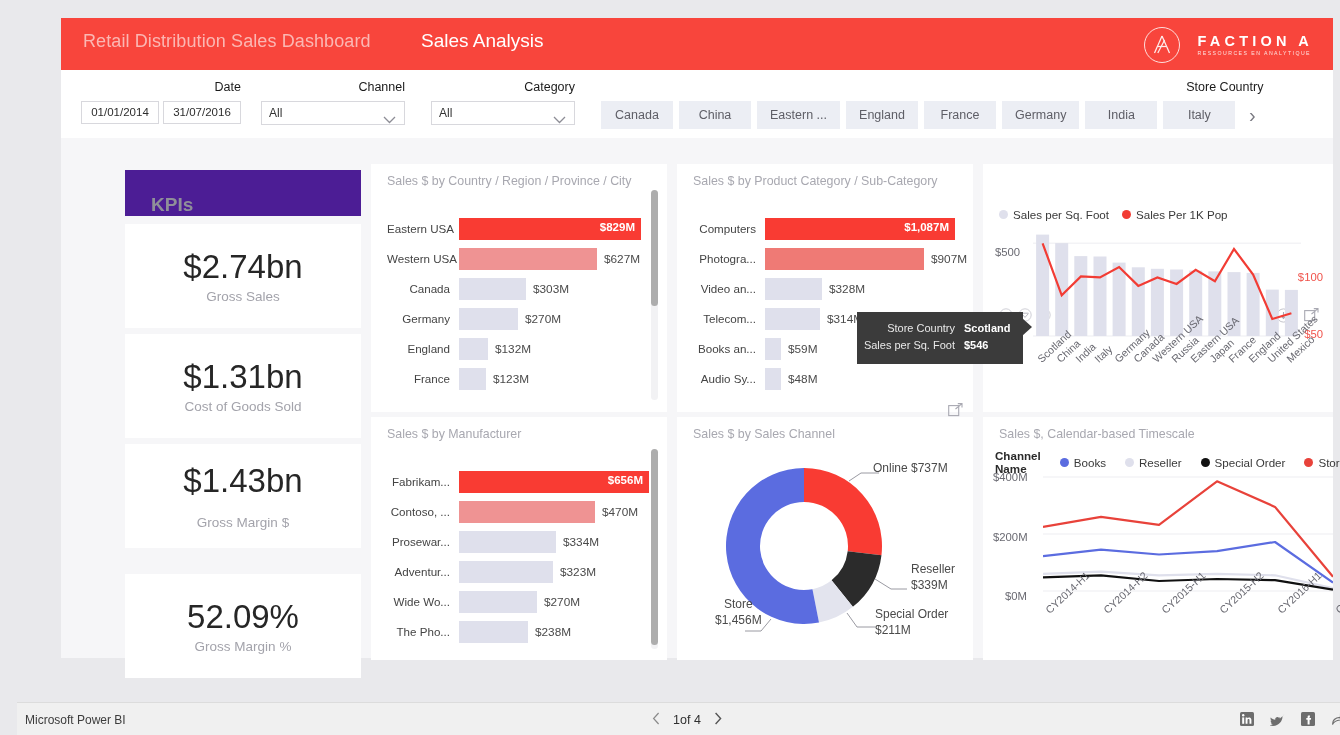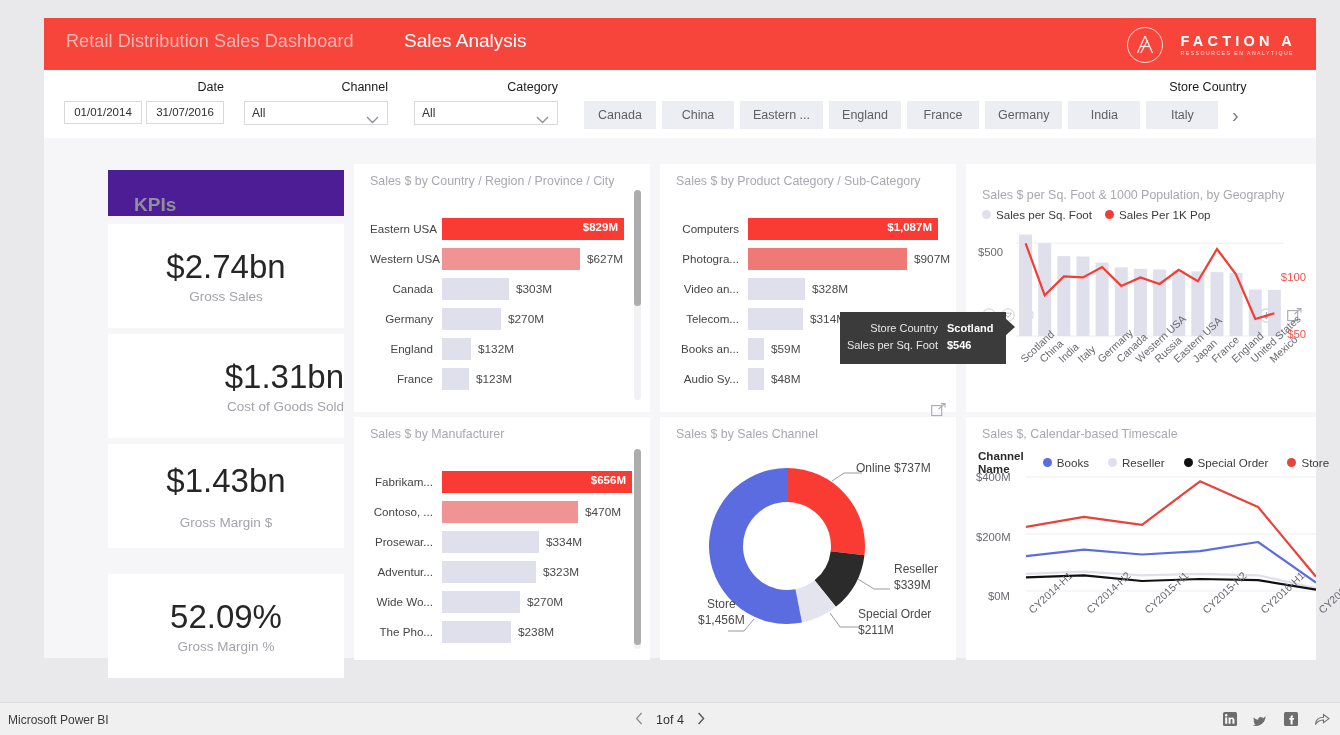--- a/index.html
+++ b/index.html
@@ -2,21 +2,21 @@
 <html><head>
 <meta charset="utf-8">
 <style>
   * { box-sizing: border-box; margin: 0; padding: 0; }
   html, body {
     width: 1340px; height: 735px;
     font-family: "Liberation Sans", sans-serif;
     background: #e9e9ec;
     overflow: hidden;
   }
-  #root { position: relative; width: 1104px; height: 735px; }
+  #root { position: relative; width: 1104px; height: 735px; margin-left: 17px; }
 
   
   .report {
     position: absolute; left: 44px; top: 18px;
     width: 1272px; height: 640px;
     background: #f6f6f8;
   }
 
   
   .hdr {
@@ -260,21 +260,21 @@
     </div>
 
     <div class="kpi-head">
       <span>KPIs</span>
     </div>
     <div id="kpi-cards">
         <div class="kpi-card" style="top: 206px;">
           <div class="kpi-val">$2.74bn</div>
           <div class="kpi-lbl">Gross Sales</div>
         </div>
-        <div class="kpi-card" style="top: 316px; align-items: flex-end;">
+        <div class="kpi-card" style="top: 316px;">
           <div class="kpi-val">$1.31bn</div>
           <div class="kpi-lbl">Cost of Goods Sold</div>
         </div>
         <div class="kpi-card" style="top: 426px; gap: 13px;">
           <div class="kpi-val">$1.43bn</div>
           <div class="kpi-lbl">Gross Margin $</div>
         </div>
         <div class="kpi-card" style="top: 556px;">
           <div class="kpi-val">52.09%</div>
           <div class="kpi-lbl">Gross Margin %</div>
@@ -411,21 +411,20 @@
             </svg>
         </span>
         <span>
           <svg width="15" height="14" viewBox="0 0 15 14">
               <rect x="0.7" y="2.6" width="10" height="10" stroke="#a9a9b2" stroke-width="1.1" fill="none"></rect>
               <path d="M7.5 6 L14 0.6 M9.8 0.6 H14 V4.6" stroke="#a9a9b2" stroke-width="1.1" fill="none"></path>
             </svg>
         </span>
       </div>
 
-      <div class="panel-title" style="top:24px;">Sales $ per Sq. Foot &amp; 1000 Population, by Geography</div>
 
       <div class="legend" style="left:16px; top:44px;">
         <div class="lg">
           <span class="lg-dot" style="background:#dfe0ec;"></span>
           <span class="lg-lbl">Sales per Sq. Foot</span>
         </div>
         <div class="lg">
           <span class="lg-dot" style="background:#f23c34;"></span>
           <span class="lg-lbl">Sales Per 1K Pop</span>
         </div>

